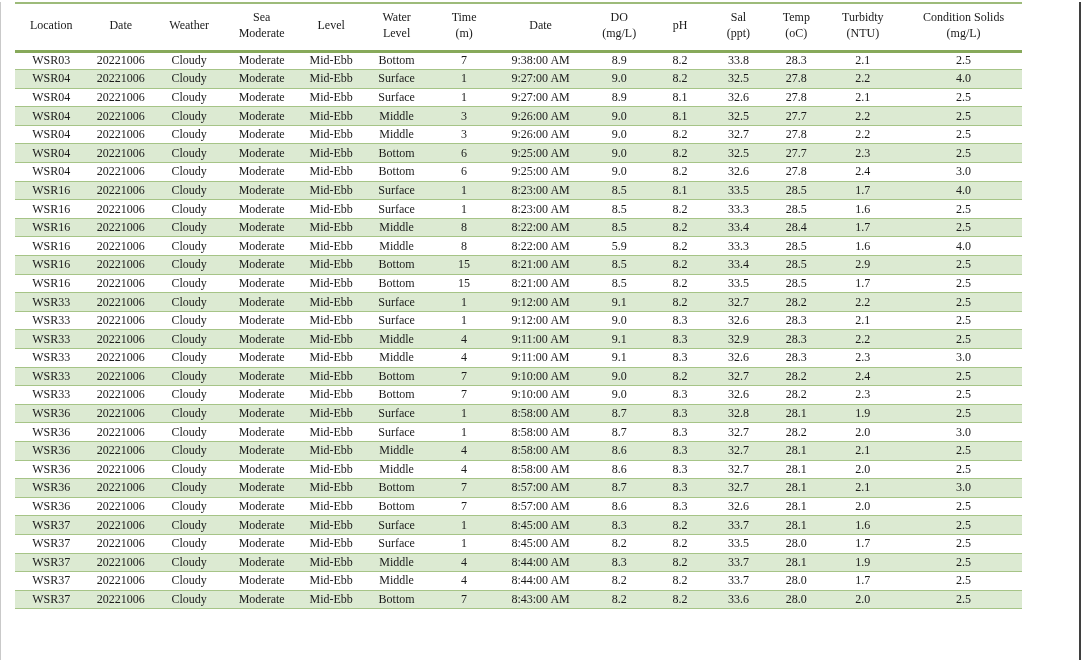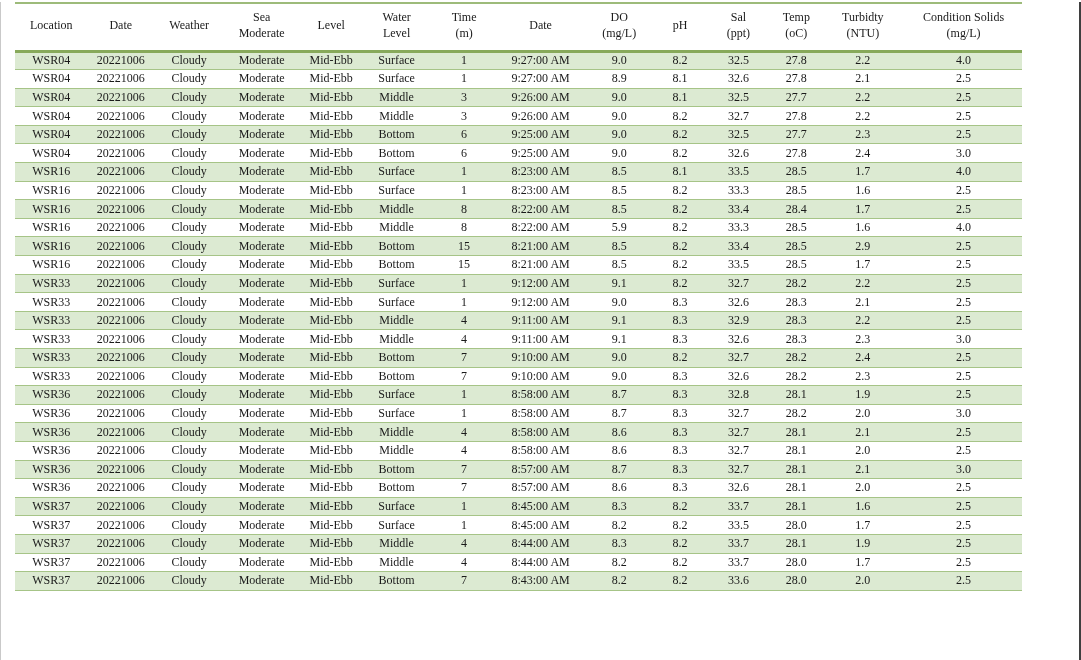--- a/index.html
+++ b/index.html
@@ -103,20 +103,36 @@
 (ppt)</th>
           <th>Temp
 (oC)</th>
           <th>Turbidty
 (NTU)</th>
           <th>Condition Solids
 (mg/L)</th>
         </tr>
     </thead>
     <tbody>
+        <tr>
+          <td>WSR03</td>
+          <td>20221006</td>
+          <td>Cloudy</td>
+          <td>Moderate</td>
+          <td>Mid-Ebb</td>
+          <td>Bottom</td>
+          <td>7</td>
+          <td>9:38:00 AM</td>
+          <td>8.9</td>
+          <td>8.2</td>
+          <td>33.8</td>
+          <td>28.3</td>
+          <td>2.1</td>
+          <td>2.5</td>
+        </tr>
         <tr class="band">
           <td>WSR04</td>
           <td>20221006</td>
           <td>Cloudy</td>
           <td>Moderate</td>
           <td>Mid-Ebb</td>
           <td>Surface</td>
           <td>1</td>
           <td>9:27:00 AM</td>
           <td>9.0</td>

